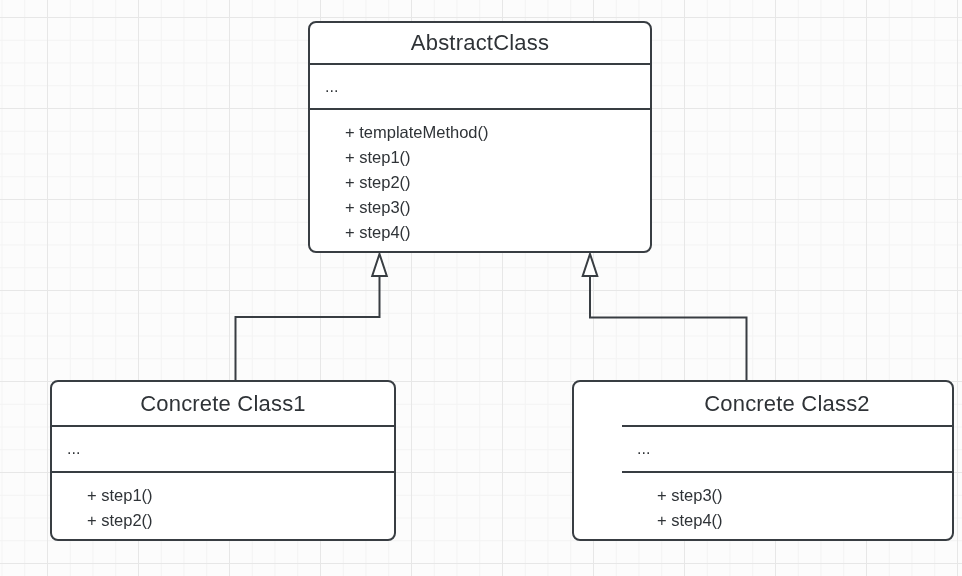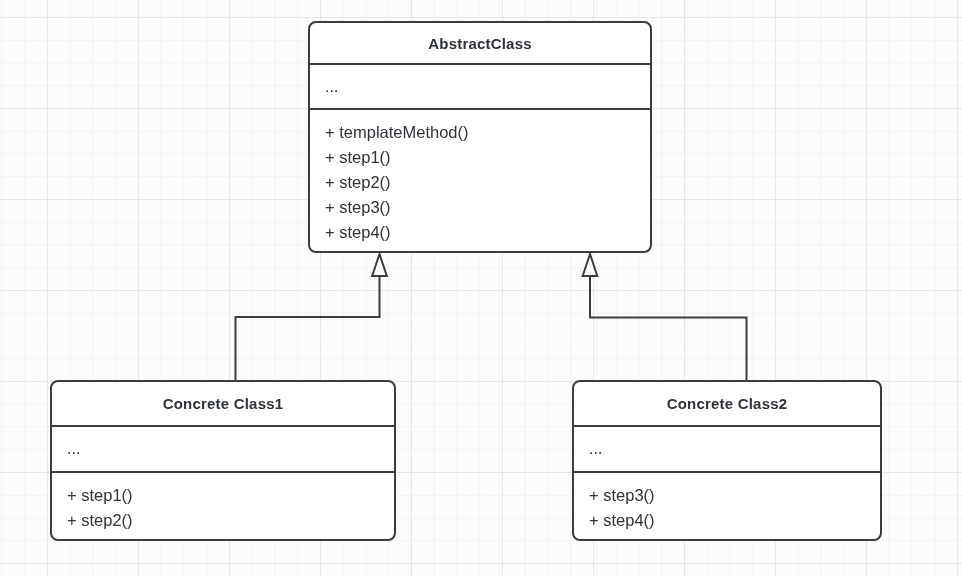--- a/index.html
+++ b/index.html
@@ -49,38 +49,39 @@
     background:var(--fill);
     border:2px solid var(--stroke);
     border-radius:8px;
     display:flex;
     flex-direction:column;
     overflow:hidden;
   }
   .uml-title{
     display:flex;align-items:center;justify-content:center;
     border-bottom:2px solid var(--stroke);
-    font-weight:bold;
-    font-size:15px;
+    font-weight:normal;
+    font-size:22px;
     letter-spacing:.2px;
   }
   .uml-class.root .uml-title{height:42px;}
   .uml-class.leaf .uml-title{height:45px;}
   .uml-attrs{
     display:flex;align-items:center;
     border-bottom:2px solid var(--stroke);
     padding-left:15px;
     font-size:16px;
   }
   .uml-class.root .uml-attrs{height:45px;}
   .uml-class.leaf .uml-attrs{height:46px;}
   .uml-methods{
     flex:1;
     padding:10px 0 0 15px;
     font-size:16.5px;
+    margin-left:20px;
   }
   .uml-methods .member{
     line-height:25px;
     white-space:pre;
   }
 </style>
 </head>
 <body>
 
 <div class="canvas">
@@ -112,21 +113,21 @@
     <div class="uml-title">Concrete Class1</div>
     <div class="uml-attrs">
       <span class="member">...</span>
     </div>
     <div class="uml-methods">
       <div class="member">+ step1()</div>
       <div class="member">+ step2()</div>
     </div>
   </div>
 
-  <div class="uml-class leaf" style="left:572px;top:380px;width:310px;height:161px;">
+  <div class="uml-class leaf" style="left:572px;top:380px;width:382px;height:161px;padding-left:48px;">
     <div class="uml-title">Concrete Class2</div>
     <div class="uml-attrs">
       <span class="member">...</span>
     </div>
     <div class="uml-methods">
       <div class="member">+ step3()</div>
       <div class="member">+ step4()</div>
     </div>
   </div>
 

